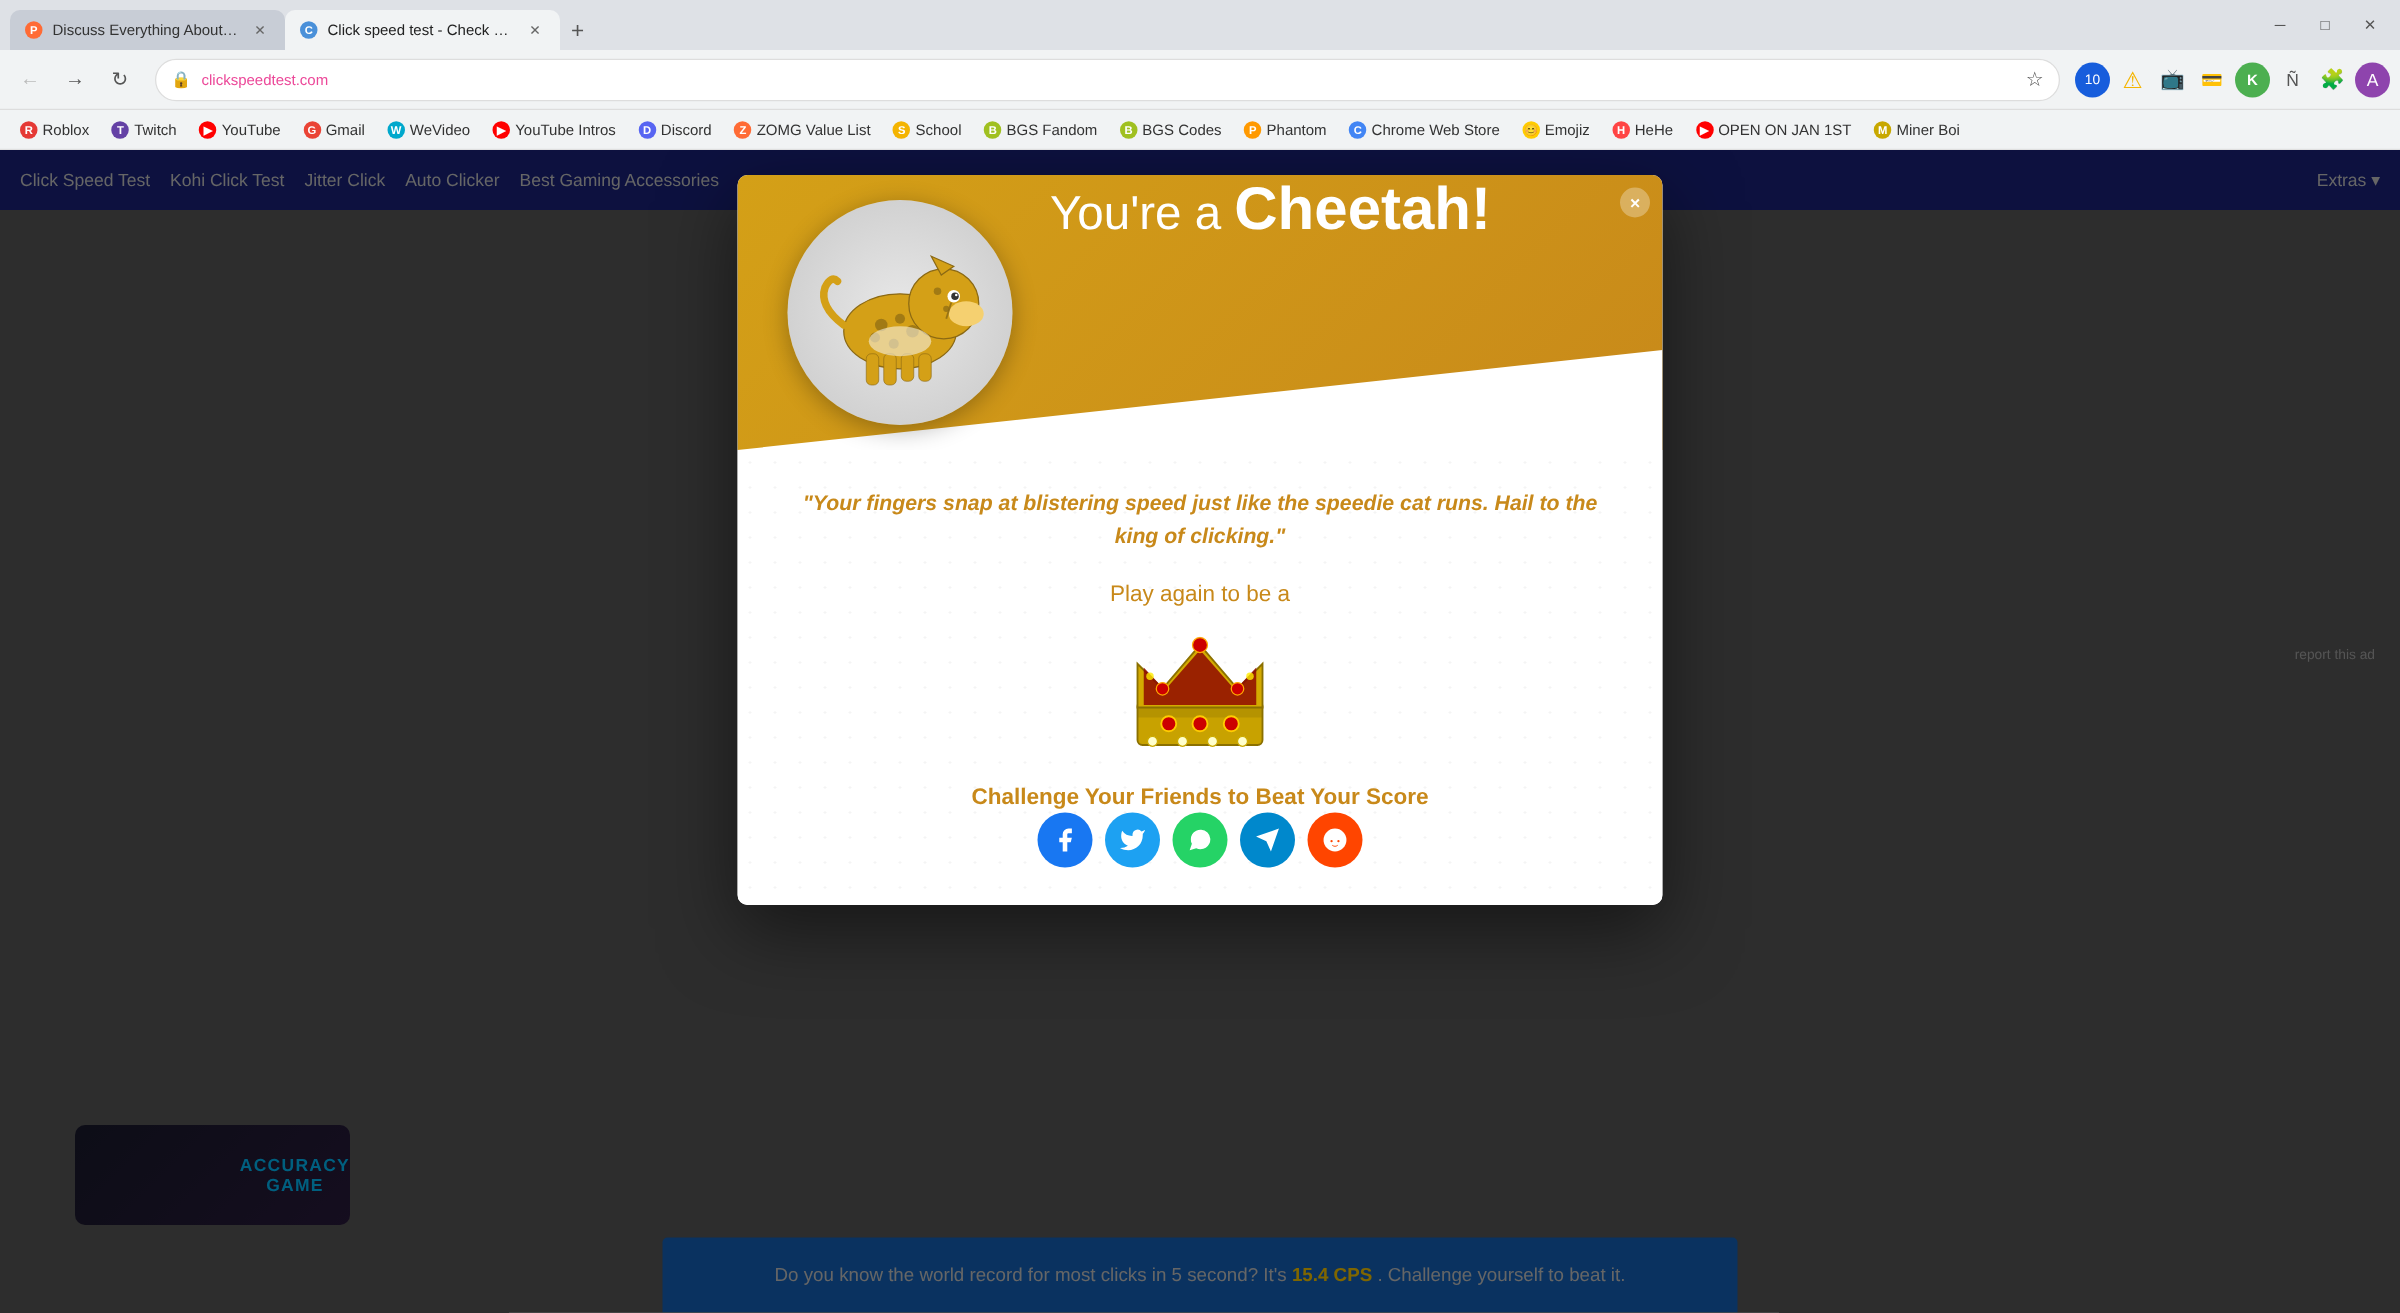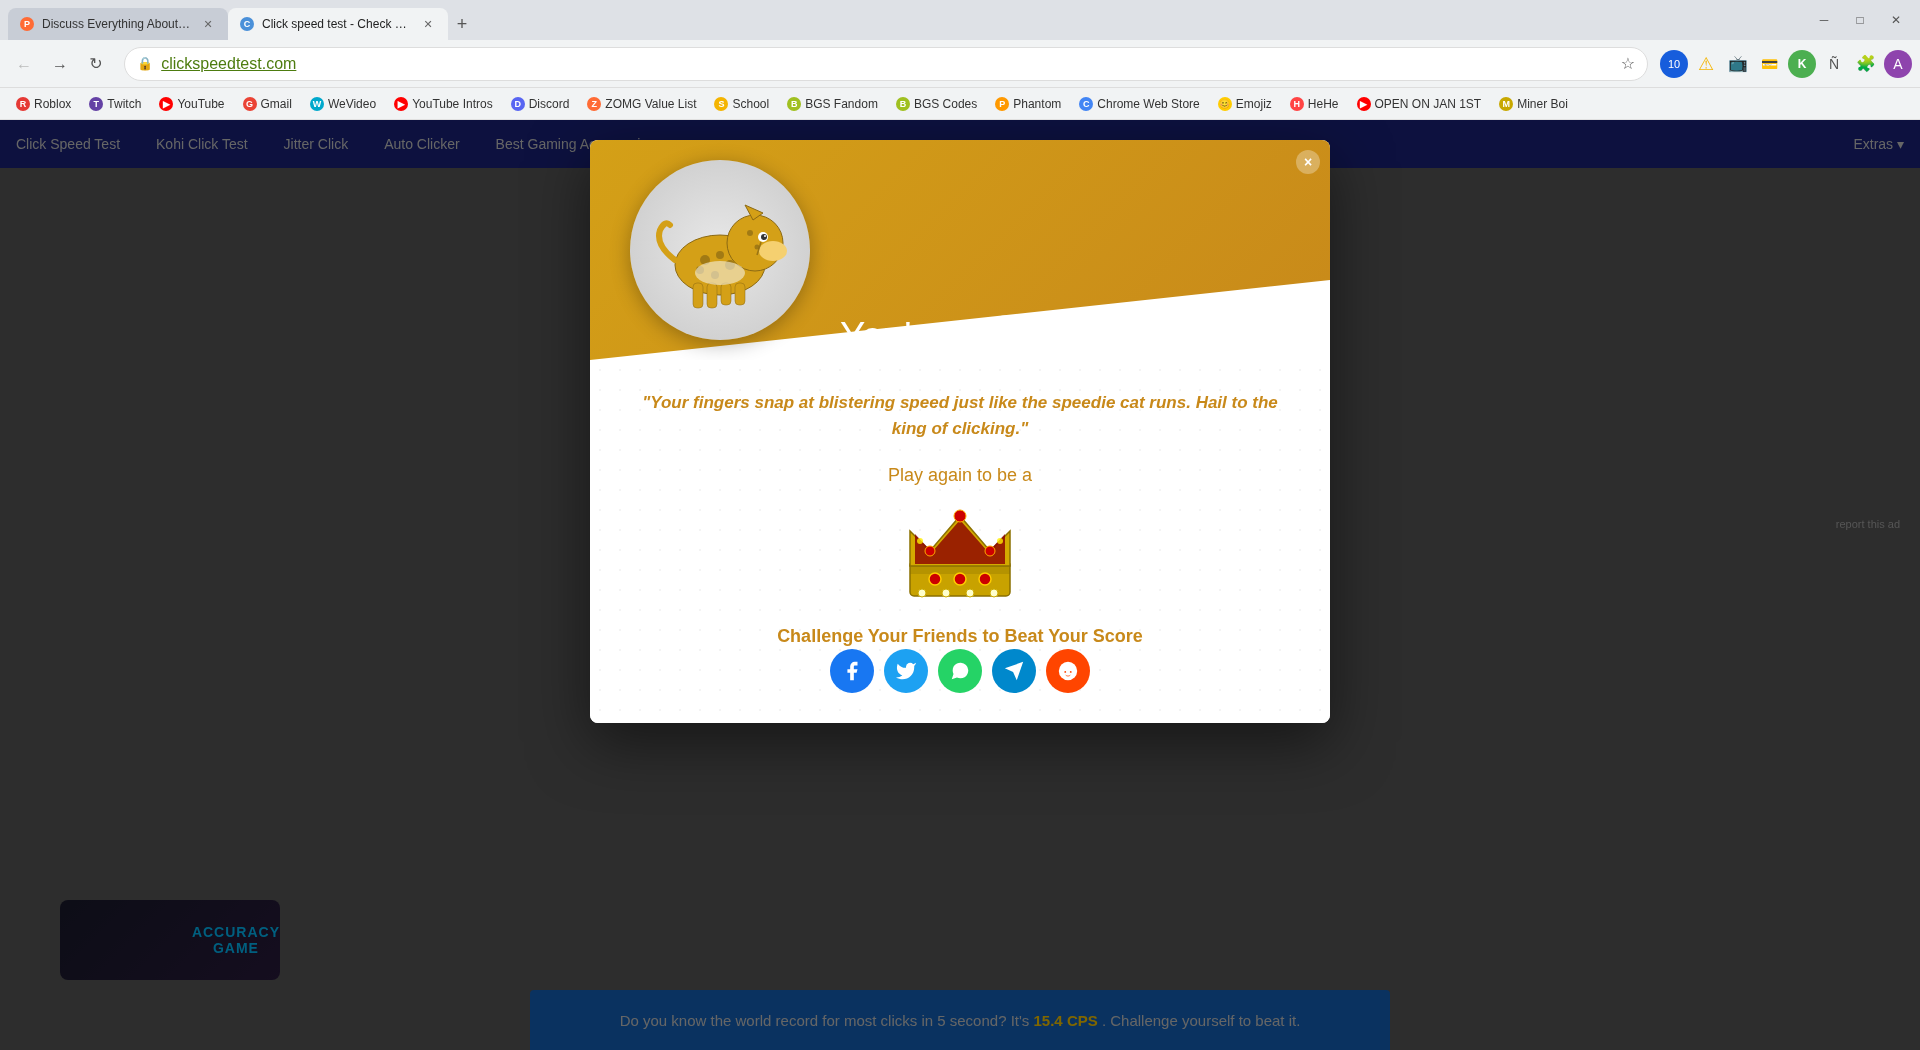--- a/index.html
+++ b/index.html
@@ -105,21 +105,21 @@
       border-radius: 20px;
       display: flex;
       align-items: center;
       padding: 0 12px;
       gap: 8px;
       margin: 0 8px;
     }
 
     .lock-icon { color: #555; font-size: 13px; }
 
-    .address-text { flex: 1; font-size: 16px; color: #4d7c0f; text-decoration: underline; }
+    .address-text { flex: 1; font-size: 12px; color: #ec4899; }
 
     .bookmark-btn { color: #555; font-size: 16px; cursor: pointer; }
 
     .toolbar-right {
       display: flex;
       align-items: center;
       gap: 4px;
     }
 
     .ext-icon {
@@ -164,21 +164,21 @@
       overflow: hidden;
     }
 
     
     .site-nav {
       background: #1a237e;
       height: 48px;
       display: flex;
       align-items: center;
       padding: 0 16px;
-      gap: 36px;
+      gap: 16px;
       position: absolute;
       top: 0;
       left: 0;
       right: 0;
       z-index: 1;
     }
 
     .site-nav-link {
       color: #ccc;
       font-size: 14px;
@@ -276,21 +276,21 @@
       box-shadow: 0 20px 60px rgba(0,0,0,0.5);
       position: relative;
     }
 
     .modal-header {
       background: linear-gradient(135deg, #d4a017, #c8891a);
       padding: 0 0 0 0;
       position: relative;
       min-height: 220px;
       display: flex;
-      align-items: flex-end;
+      align-items: flex-start;
       gap: 0;
       overflow: hidden;
     }
 
     .modal-header-diagonal {
       position: absolute;
       bottom: 0;
       left: 0;
       right: 0;
       height: 80px;

